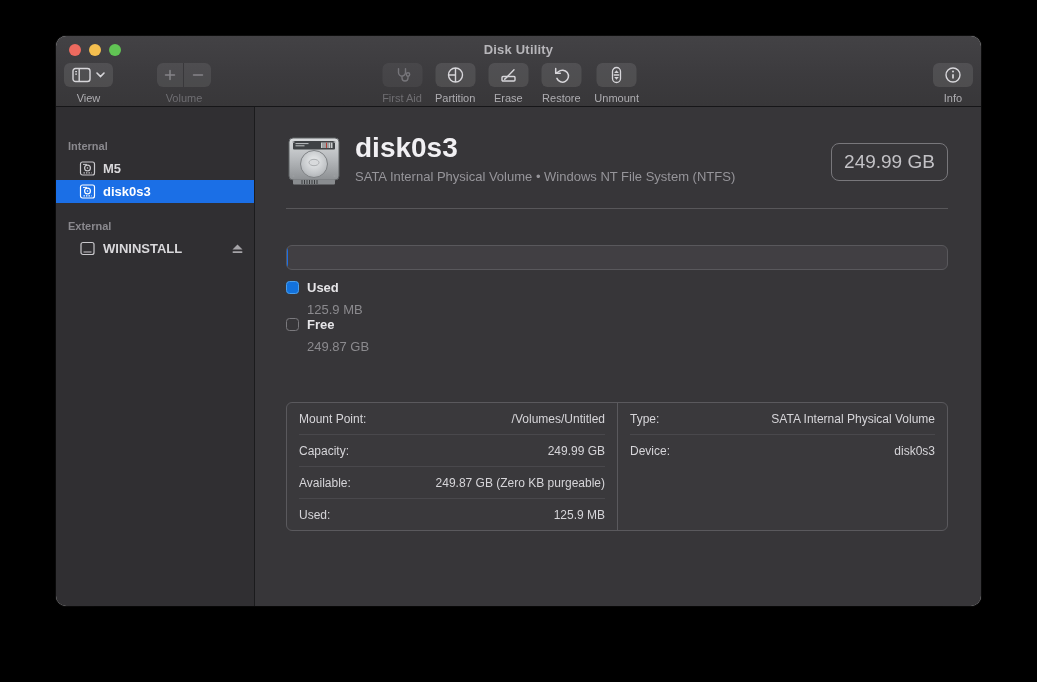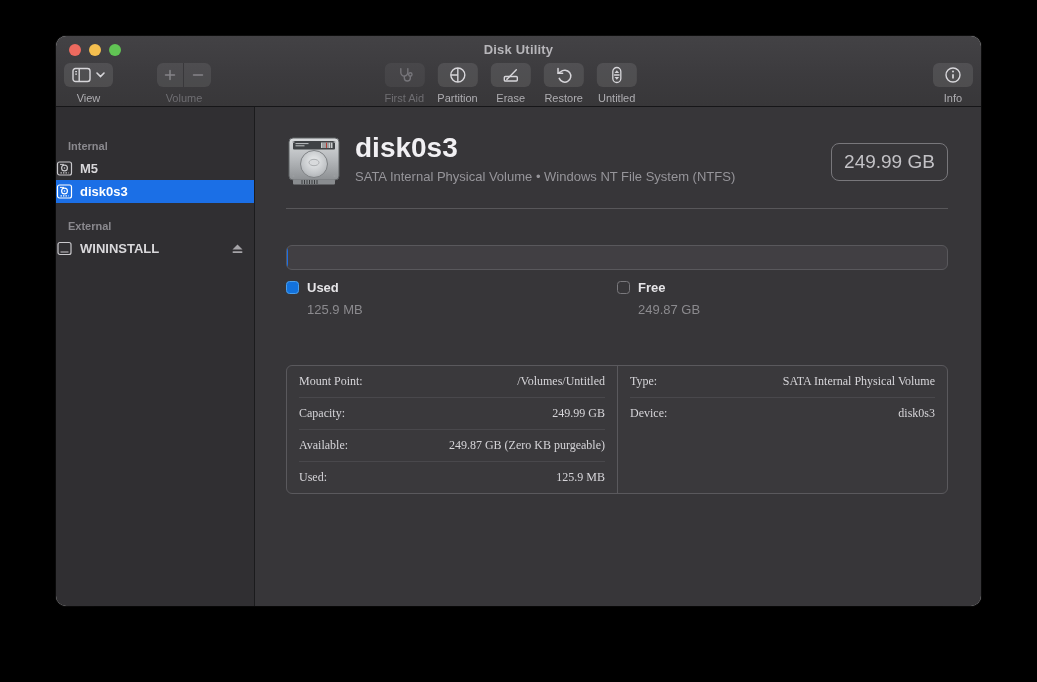--- a/index.html
+++ b/index.html
@@ -49,21 +49,21 @@
   .tb-left{left:8px;} .tb-vol{left:101px;}
   
   .body{flex:1;display:flex;min-height:0;}
   .sidebar{
     width:198px;flex:0 0 198px;background:#302f32;border-right:1px solid #1b1b1d;
     padding-top:8px;
   }
   .sb-header{height:14px;line-height:14px;padding:0 0 4px 12px;font-size:11px;font-weight:600;color:#8a898e;margin-top:24px;}
   .sb-header.ext{margin-top:16px;}
   .sb-row{
-    height:23px;display:flex;align-items:center;gap:7px;padding-right:10px;
+    height:23px;display:flex;align-items:center;gap:7px;padding-left:23px;padding-right:10px;
     font-size:13px;font-weight:600;color:#d9d8db;cursor:default;
   }
   .sb-row .sb-icon{flex:0 0 auto;display:flex;color:#c9c8cc;}
   .sb-row.selected{background:#1b6fe6;color:#ffffff;}
   .sb-row.selected .sb-icon{color:#ffffff;}
   .eject-btn{margin-left:auto;background:none;border:none;padding:0;display:flex;color:#a5a4a8;cursor:default;}
   
   .main{flex:1;background:#373639;padding:26px 33px 0 31px;min-width:0;}
   .head{display:flex;align-items:flex-start;}
   .head-text{margin-left:13px;min-width:0;}
@@ -74,31 +74,31 @@
     min-width:117px;height:38px;border:1px solid #78777b;border-radius:8px;
     display:flex;align-items:center;justify-content:center;
     font-size:19px;color:#c3c2c6;padding:0 12px;box-sizing:border-box;
   }
   .head-divider{border:none;border-top:1px solid #58575a;margin:19px 0 0 0;}
   .usage-bar{
     margin-top:36px;height:23px;border:1px solid #59585c;border-radius:6px;
     background:#413f43;overflow:hidden;display:flex;
   }
   .usage-used{height:100%;background:#1b6fe6;width:0;}
-  .legend{margin-top:10px;display:grid;grid-template-columns:1fr 1fr;}
+  .legend{margin-top:10px;display:grid;grid-template-columns:1fr;}
   .legend-item{display:flex;flex-direction:column;}
   .legend-top{display:flex;align-items:center;gap:8px;}
   .swatch{width:13px;height:13px;border-radius:3.5px;box-sizing:border-box;}
   .swatch.used{background:#1272dd;border:1.5px solid #4aa0ef;}
   .swatch.free{background:transparent;border:1.5px solid #7a797d;}
   .legend-label{font-size:13px;font-weight:700;color:#e6e5e8;}
   .legend-value{margin-top:7px;margin-left:21px;font-size:13px;color:#8b8a8e;}
   .details{
     margin-top:48px;display:grid;grid-template-columns:1fr 1fr;
-    border:1px solid #5a595d;border-radius:6px;background:rgba(255,255,255,.015);font-family:Liberation Serif, serif;
+    border:1px solid #5a595d;border-radius:6px;background:rgba(255,255,255,.015);
   }
   .dcol{padding:0 12px;}
   .dcol.right{border-left:1px solid #5a595d;}
   .drow{
     height:31px;display:flex;align-items:center;justify-content:space-between;gap:12px;
     border-bottom:1px solid #49484c;font-size:12px;color:#d6d5d9;
   }
   .drow:last-child{border-bottom:none;}
   .dlabel{white-space:nowrap;}
   .dvalue{white-space:nowrap;text-align:right;}
@@ -199,21 +199,21 @@
 
         <div class="tb-item">
           <button class="tb-btn">
             <svg width="18" height="18" viewBox="0 0 18 18" fill="none" stroke="currentColor" stroke-width="1.3">
               <rect x="5" y="1.5" width="8" height="15" rx="4"></rect>
               <path d="M9 4.2 L6.7 7 H11.3 Z" fill="currentColor" stroke="none"></path>
               <path d="M6.7 9 H11.3" stroke-linecap="round"></path>
               <path d="M9 13.8 L6.7 11 H11.3 Z" fill="currentColor" stroke="none"></path>
             </svg>
           </button>
-          <span class="tb-label">Untitled</span>
+          <span class="tb-label">Unmount</span>
         </div>
 
       </div>
 
       <div class="tb-item tb-right">
         <button class="tb-btn">
           <svg width="18" height="18" viewBox="0 0 18 18" fill="none" stroke="currentColor" stroke-width="1.4">
             <circle cx="9" cy="9" r="7"></circle>
             <line x1="9" y1="8.2" x2="9" y2="12.6" stroke-width="1.7"></line>
             <circle cx="9" cy="5.5" r="1" fill="currentColor" stroke="none"></circle>

